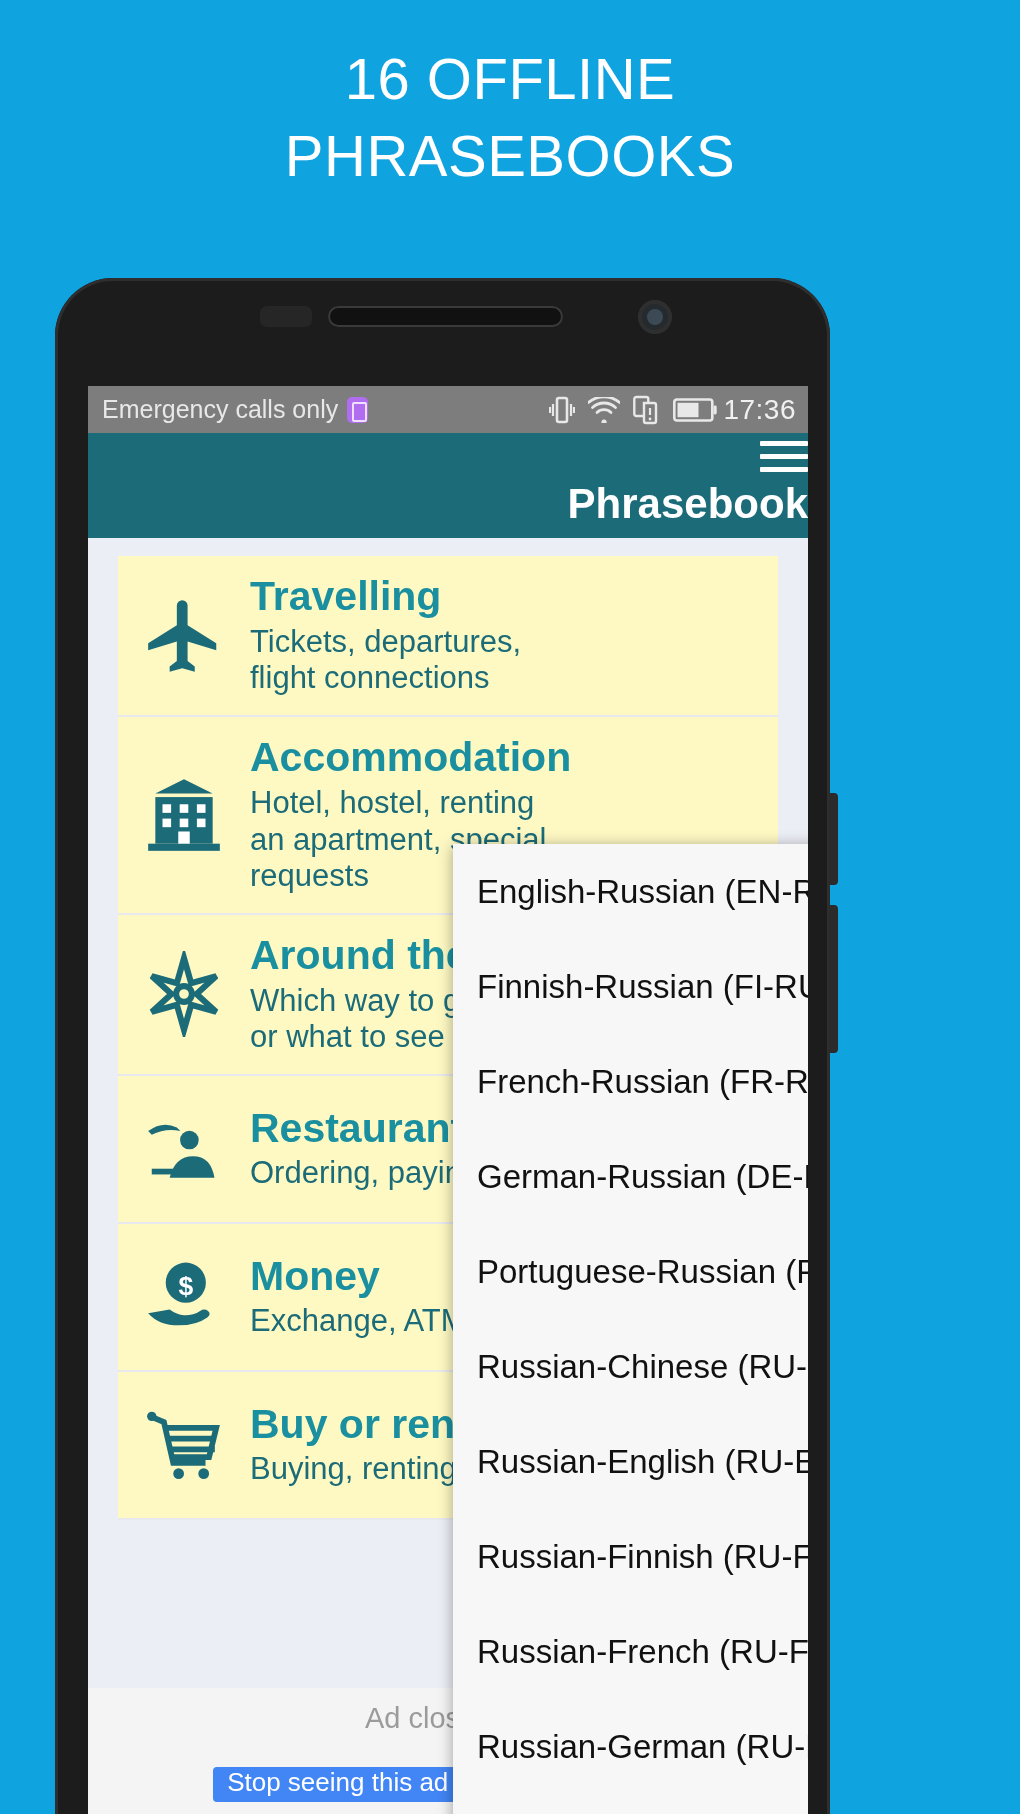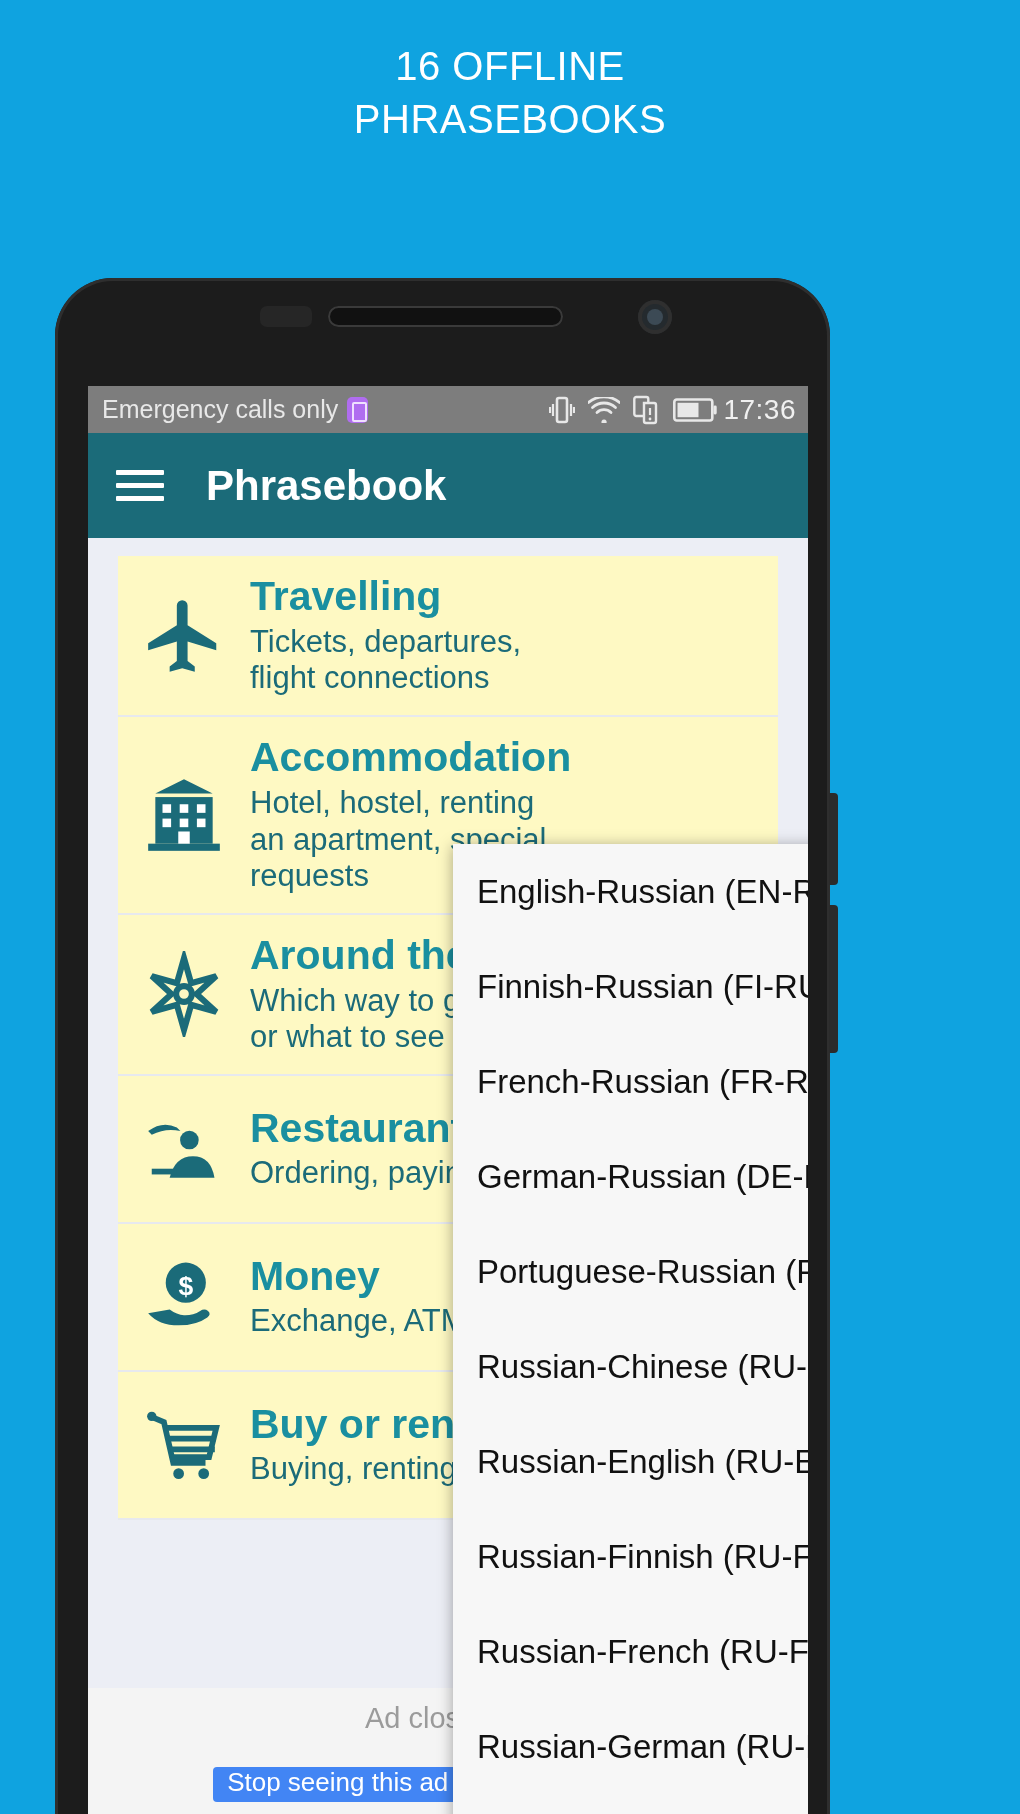--- a/index.html
+++ b/index.html
@@ -10,21 +10,21 @@
     overflow: hidden;
     position: relative;
   }
 
   
   .promo {
     position: absolute;
     top: 40px; left: 0; right: 0;
     text-align: center;
     color: #ffffff;
-    font-size: 40px;
+    font-size: 58px;
     line-height: 1.33;
     font-weight: 400;
     letter-spacing: 0.5px;
   }
   .promo .l2 { display: block; }
 
   
   .phone {
     position: absolute;
     left: 55px; top: 278px;
@@ -91,21 +91,21 @@
     content: ""; position: absolute; left: 5px; top: 5px;
     width: 11px; height: 16px; border: 2px solid #efe0ff; border-radius: 2px;
   }
   .sb-right { margin-left: auto; display: flex; align-items: center; gap: 13px; }
   .sb-icon { display: block; }
   .sb-time { font-size: 28px; color: #f0f0f0; margin-left: 6px; letter-spacing: .5px; }
 
   
   .appbar {
     height: 105px; background: #1b6b79;
-    display: flex; align-items: center; padding-left: 28px;
+    display: flex; align-items: flex-end; padding-left: 28px; flex-direction: column;
   }
   .hamburger { width: 48px; }
   .hamburger span {
     display: block; height: 5px; background: #fff;
     border-radius: 1px; margin: 8px 0;
   }
   .appbar-title {
     color: #fff; font-size: 42px; font-weight: bold;
     margin-left: 42px; white-space: nowrap;
   }

